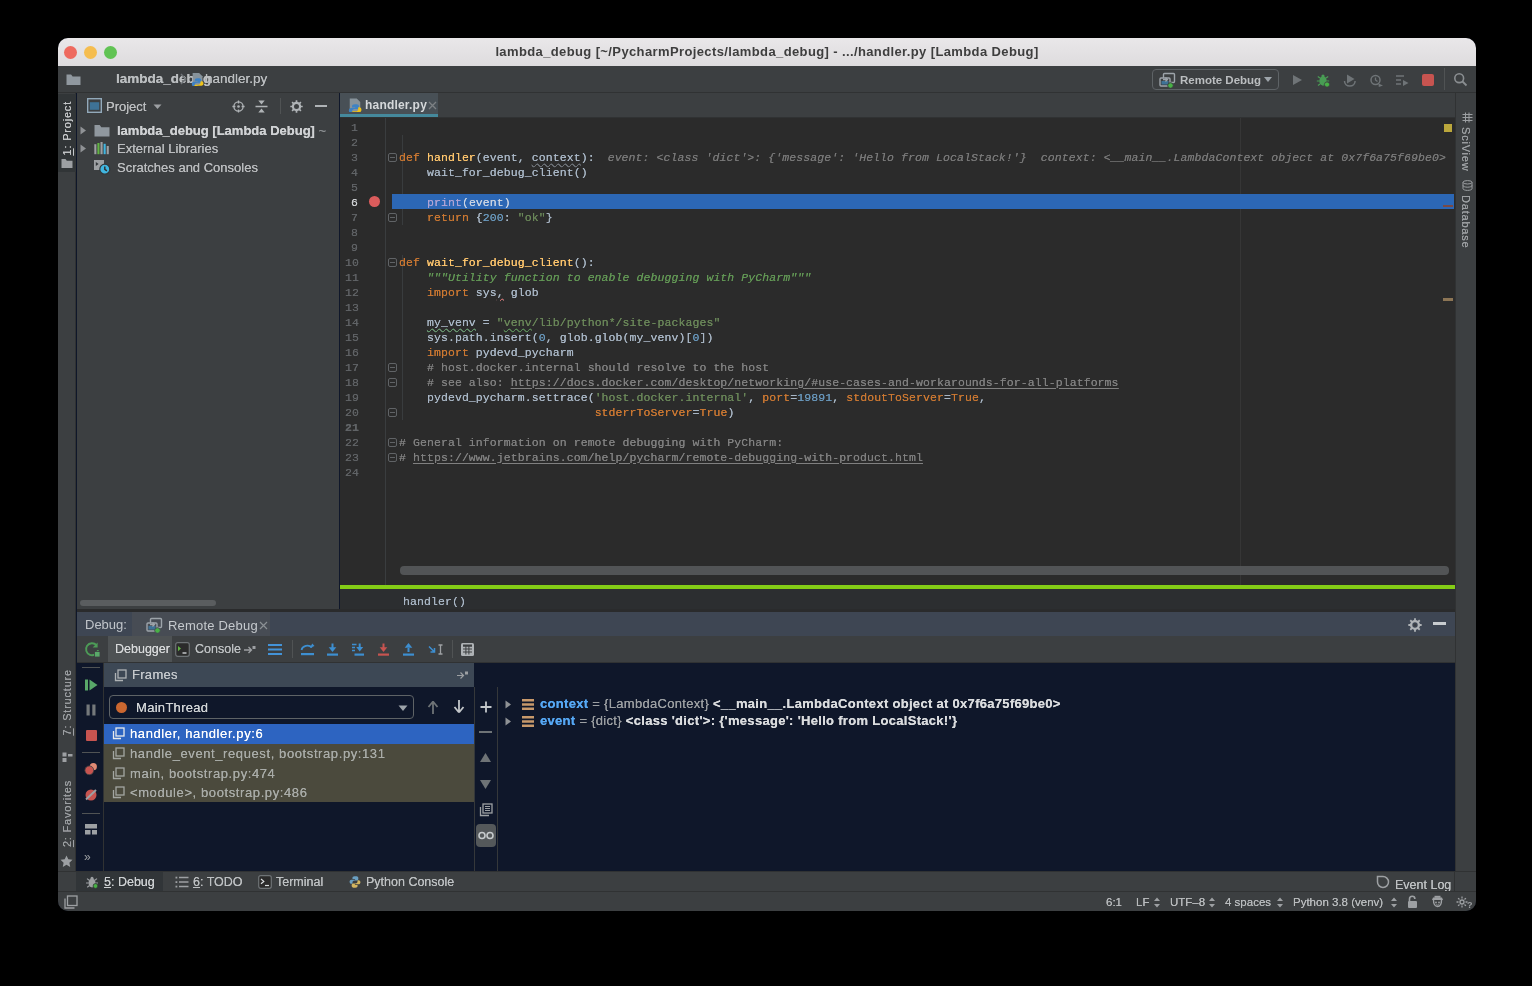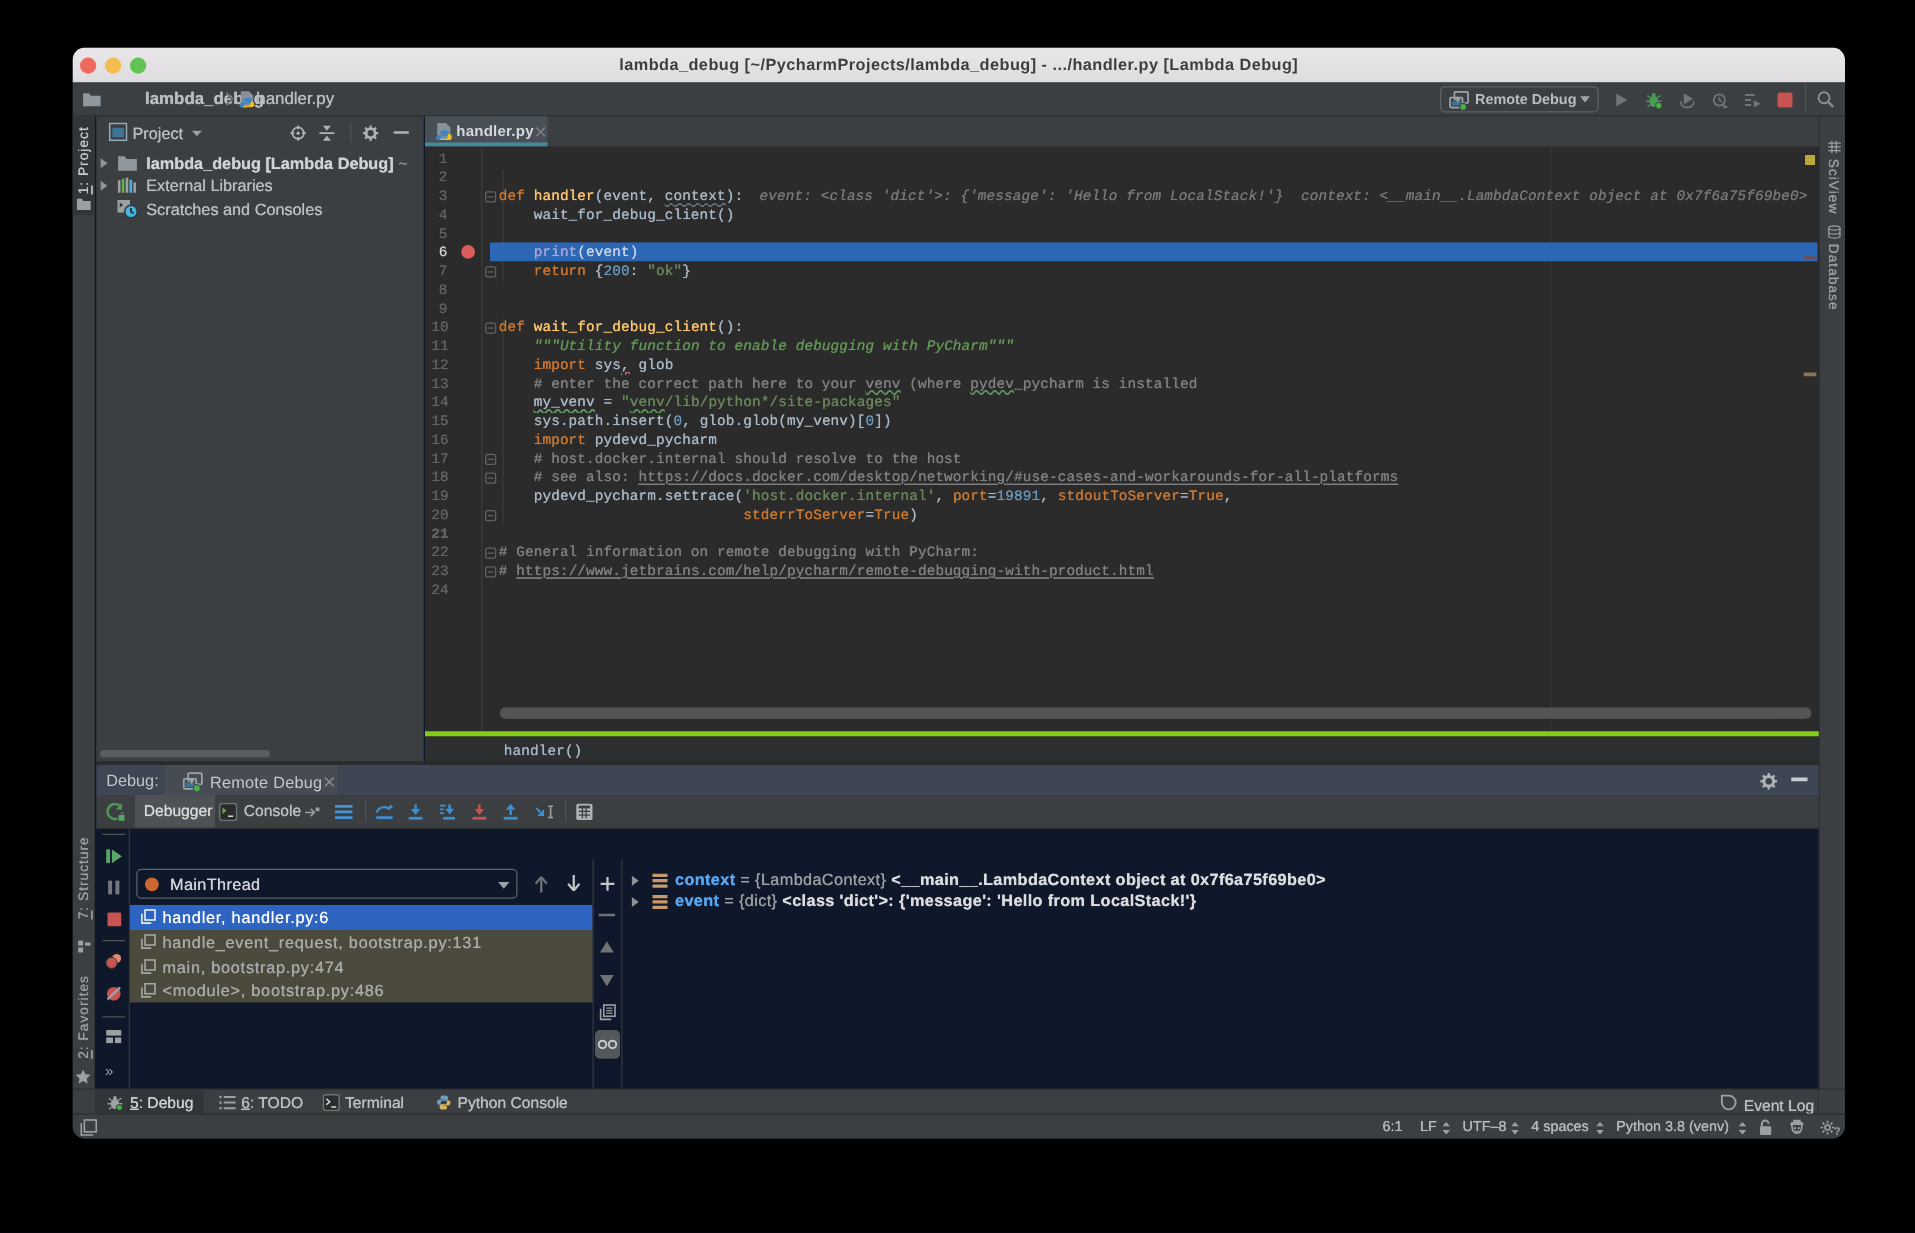--- a/index.html
+++ b/index.html
@@ -255,21 +255,21 @@
     <div class="codeline mono" style="top:31.5px;"><span class="ln" style="color:#606366;">3</span><span class="cd"><span class="kw">def </span><span class="fn">handler</span><span class="tx">(event, <span class="wavgr">context</span>):</span><span class="hint" style="margin-left:13px;">event: &lt;class 'dict'&gt;: {'message': 'Hello from LocalStack!'}  context: &lt;__main__.LambdaContext object at 0x7f6a75f69be0&gt;</span></span></div>
     <div class="codeline mono" style="top:46.5px;"><span class="ln" style="color:#606366;">4</span><span class="cd"><span class="tx">    wait_for_debug_client()</span></span></div>
     <div class="codeline mono" style="top:61.5px;"><span class="ln" style="color:#606366;">5</span></div>
     <div class="codeline mono" style="top:76.5px;"><span class="ln" style="color:#d0d2d4;">6</span><span class="cd"><span class="tx">    </span><span style="color:#b0a4d6;">print</span><span style="color:#ccd5e3;">(event)</span></span></div>
     <div class="codeline mono" style="top:91.5px;"><span class="ln" style="color:#606366;">7</span><span class="cd"><span class="tx">    </span><span class="kw">return</span><span class="tx"> {</span><span class="nm">200</span><span class="tx">: </span><span class="st">"ok"</span><span class="tx">}</span></span></div>
     <div class="codeline mono" style="top:106.5px;"><span class="ln" style="color:#606366;">8</span></div>
     <div class="codeline mono" style="top:121.5px;"><span class="ln" style="color:#606366;">9</span></div>
     <div class="codeline mono" style="top:136.5px;"><span class="ln" style="color:#606366;">10</span><span class="cd"><span class="kw">def </span><span class="fn">wait_for_debug_client</span><span class="tx">():</span></span></div>
     <div class="codeline mono" style="top:151.5px;"><span class="ln" style="color:#606366;">11</span><span class="cd"><span class="tx">    </span><span class="doc">"""Utility function to enable debugging with PyCharm"""</span></span></div>
     <div class="codeline mono" style="top:166.5px;"><span class="ln" style="color:#606366;">12</span><span class="cd"><span class="tx">    </span><span class="kw">import</span><span class="tx"> sys<span style="text-decoration:underline wavy #cf5b56 1px;text-underline-offset:2px;">,</span> glob</span></span></div>
-    <div class="codeline mono" style="top:181.5px;"><span class="ln" style="color:#606366;">13</span><span class="cd"><span class="cm">    # enter the correct path here to your <span class="wavg">venv</span> (where <span class="wavg">pydev</span>_pycharm is installed</span></span></div>
+    <div class="codeline mono" style="top:181.5px;"><span class="ln" style="color:#606366;">13</span></div>
     <div class="codeline mono" style="top:196.5px;"><span class="ln" style="color:#606366;">14</span><span class="cd"><span class="tx">    <span class="wavg">my_venv</span> = </span><span class="st">"<span class="wavg">venv</span>/lib/python*/site-packages"</span></span></div>
     <div class="codeline mono" style="top:211.5px;"><span class="ln" style="color:#606366;">15</span><span class="cd"><span class="tx">    sys.path.insert(</span><span class="nm">0</span><span class="tx">, glob.glob(my_venv)[</span><span class="nm">0</span><span class="tx">])</span></span></div>
     <div class="codeline mono" style="top:226.5px;"><span class="ln" style="color:#606366;">16</span><span class="cd"><span class="tx">    </span><span class="kw">import</span><span class="tx"> pydevd_pycharm</span></span></div>
     <div class="codeline mono" style="top:241.5px;"><span class="ln" style="color:#606366;">17</span><span class="cd"><span class="cm">    # host.docker.internal should resolve to the host</span></span></div>
     <div class="codeline mono" style="top:256.5px;"><span class="ln" style="color:#606366;">18</span><span class="cd"><span class="cm">    # see also: <span class="lnk">https://docs.docker.com/desktop/networking/#use-cases-and-workarounds-for-all-platforms</span></span></span></div>
     <div class="codeline mono" style="top:271.5px;"><span class="ln" style="color:#606366;">19</span><span class="cd"><span class="tx">    pydevd_pycharm.settrace(</span><span class="st">'host.docker.internal'</span><span class="tx">, </span><span class="kw">port</span><span class="tx">=</span><span class="nm">19891</span><span class="tx">, </span><span class="kw">stdoutToServer</span><span class="tx">=</span><span class="kw">True</span><span class="tx">,</span></span></div>
     <div class="codeline mono" style="top:286.5px;"><span class="ln" style="color:#606366;">20</span><span class="cd"><span class="tx">                            </span><span class="kw">stderrToServer</span><span class="tx">=</span><span class="kw">True</span><span class="tx">)</span></span></div>
     <div class="codeline mono" style="top:301.5px;"><span class="ln" style="color:#606366;font-weight:bold;">21</span></div>
     <div class="codeline mono" style="top:316.5px;"><span class="ln" style="color:#606366;">22</span><span class="cd"><span class="cm"># General information on remote debugging with PyCharm:</span></span></div>
     <div class="codeline mono" style="top:331.5px;"><span class="ln" style="color:#606366;">23</span><span class="cd"><span class="cm"># <span class="lnk">https://www.jetbrains.com/help/pycharm/remote-debugging-with-product.html</span></span></span></div>
@@ -402,20 +402,31 @@
     </svg>
     <div class="abs" style="left:5px;top:150px;width:18px;height:1px;background:#505354;"></div>
     <svg class="abs" style="left:7px;top:159px;" width="14" height="14" viewBox="0 0 14 14">
       <rect x="1" y="2" width="12" height="4.5" fill="#9da0a3"></rect>
       <rect x="1" y="8" width="5.5" height="4.5" fill="#9da0a3"></rect>
       <rect x="8" y="8" width="5" height="4.5" fill="#9da0a3"></rect>
     </svg>
     <div class="abs" style="left:7px;top:187px;font-size:12px;color:#9da0a3;letter-spacing:1px;">»</div>
 
     <div class="abs" style="left:27px;top:0;width:370px;height:208px;">
+      <div class="abs" style="left:0;top:0;width:370px;height:24px;background:#3d4855;">
+        <svg class="abs" style="left:10px;top:6px;" width="13" height="13" viewBox="0 0 13 13">
+          <rect x="4" y="1" width="8" height="8" fill="none" stroke="#aeb2b5" stroke-width="1.3"></rect>
+          <path d="M1.5 4 v7.5 h7.5" fill="none" stroke="#aeb2b5" stroke-width="1.3"></path>
+        </svg>
+        <div class="abs dtxt" style="left:28px;top:4px;">Frames</div>
+        <svg class="abs" style="left:352px;top:7px;" width="13" height="11" viewBox="0 0 13 11">
+          <path d="M1 5.5 h6 M4.5 2.5 l3 3 -3 3" stroke="#9da0a3" stroke-width="1.2" fill="none"></path>
+          <rect x="9" y="1.5" width="3" height="3" fill="#9da0a3"></rect>
+        </svg>
+      </div>
       <div class="abs" style="left:5px;top:32px;width:305px;height:24px;border:1px solid #5e6366;border-radius:4px;">
         <div class="abs" style="left:6px;top:6px;width:11px;height:11px;border-radius:50%;background:#cb6730;"></div>
         <div class="abs dtxt" style="left:26px;top:3.5px;color:#d3d6d8;">MainThread</div>
         <svg class="abs" style="left:288px;top:9px;" width="10" height="7" viewBox="0 0 10 7">
           <path d="M0.5 0.5 L5 6 L9.5 0.5 z" fill="#9da4aa"></path>
         </svg>
       </div>
       <svg class="abs" style="left:322px;top:36px;" width="14" height="16" viewBox="0 0 14 16">
         <path d="M7 15 V4 M7 2.5 L2.5 8 M7 2.5 L11.5 8" stroke="#6e7376" stroke-width="1.8" fill="none"></path>
       </svg>

